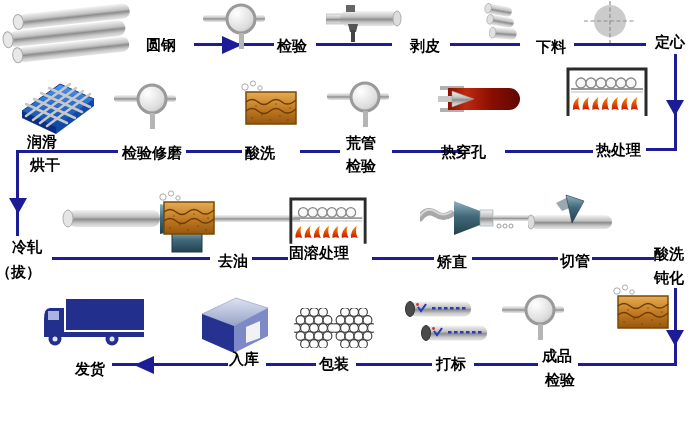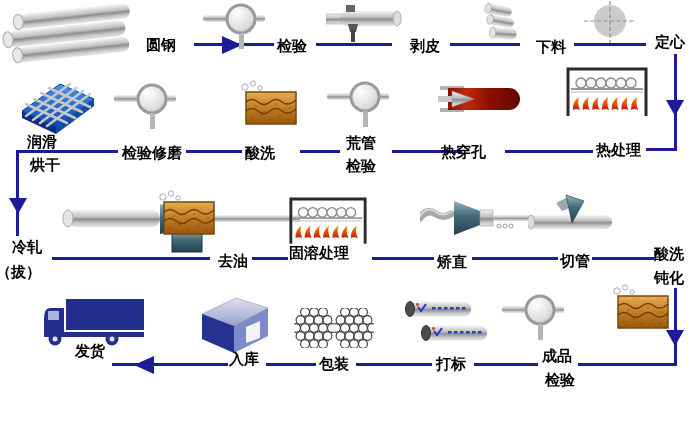--- a/index.html
+++ b/index.html
@@ -330,21 +330,21 @@
   <svg class="icon" style="left:40px;top:294px" width="108" height="54" viewBox="0 0 108 54">
     <rect x="26" y="5" width="78" height="31" fill="#232f8c"></rect>
     <rect x="22" y="38" width="82" height="5" fill="#232f8c"></rect>
     <path d="M4,25 L4,43 H24 V14 H10 Q4,14 4,25 Z" fill="#232f8c"></path>
     <rect x="8" y="17" width="11" height="9" fill="#aab4e0"></rect>
     <circle cx="15" cy="45" r="6.5" fill="#232f8c"></circle>
       <circle cx="15" cy="45" r="2.5" fill="#dfe3f2"></circle>
     <circle cx="72" cy="45" r="6.5" fill="#232f8c"></circle>
       <circle cx="72" cy="45" r="2.5" fill="#dfe3f2"></circle>
   </svg>
-  <div class="lbl" style="left:75px;top:342px">发货</div>
+  <div class="lbl" style="left:75px;top:360px">发货</div>
 
   <div class="hline" style="left:112px;top:363px;width:116px"></div>
   <div class="arr left" style="left:134px;top:356px"></div>
   <svg class="icon" style="left:200px;top:294px" width="70" height="60" viewBox="0 0 70 60">
     <polygon points="2,20 36,4 68,14 34,32" fill="url(#roofGrad)" stroke="#8a96c0" stroke-width=".6"></polygon>
     <polygon points="2,20 2,45 34,59 34,32" fill="#26328f"></polygon>
     <polygon points="34,32 68,14 68,42 34,59" fill="#7e8ac8"></polygon>
     <polygon points="46,33 60,27 60,44 46,49" fill="#f2f2f2"></polygon>
   </svg>
   <div class="lbl" style="left:229px;top:350px">入库</div>

